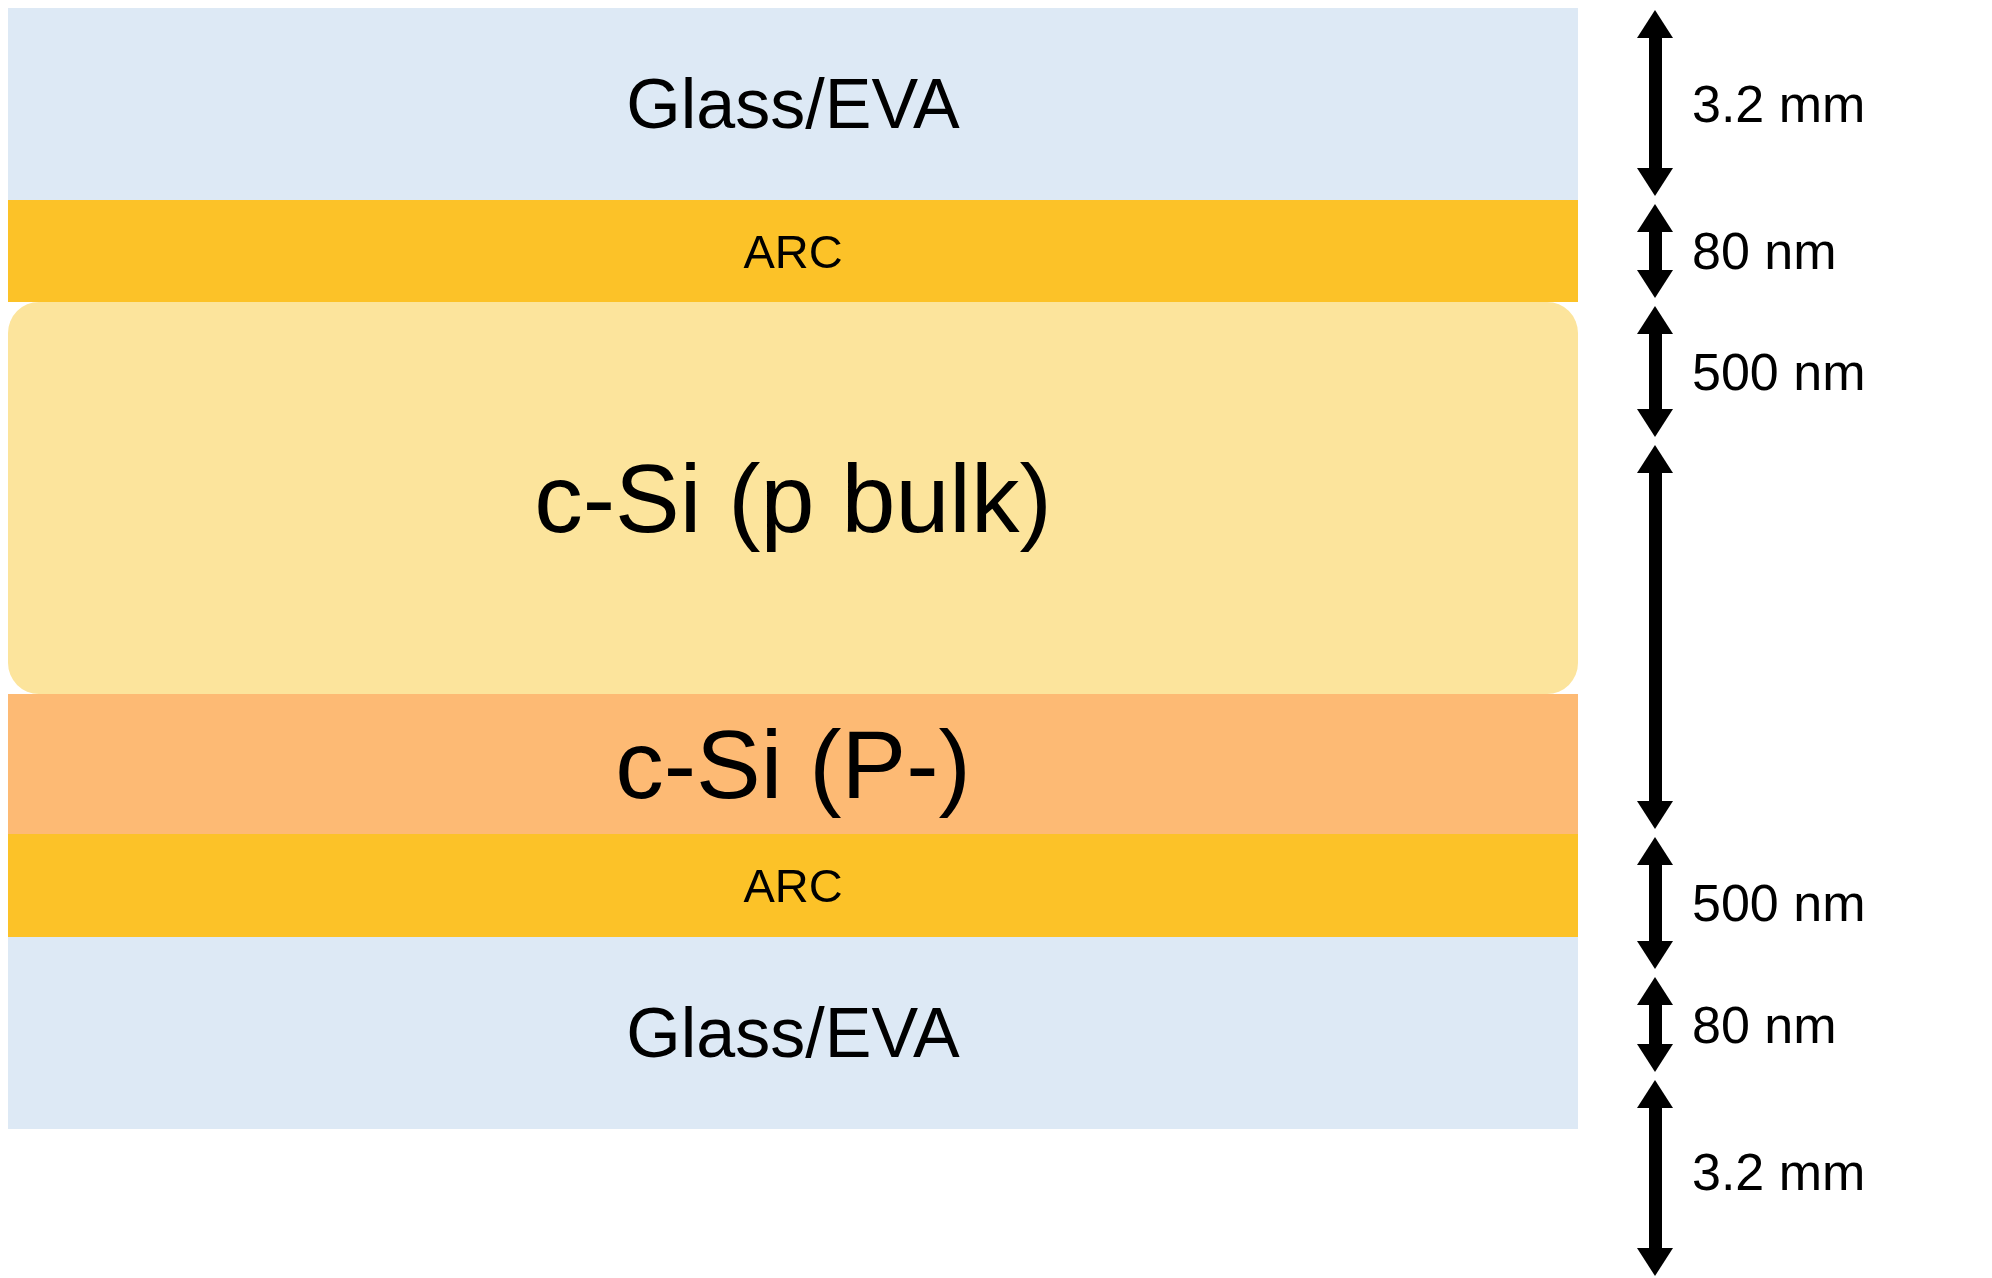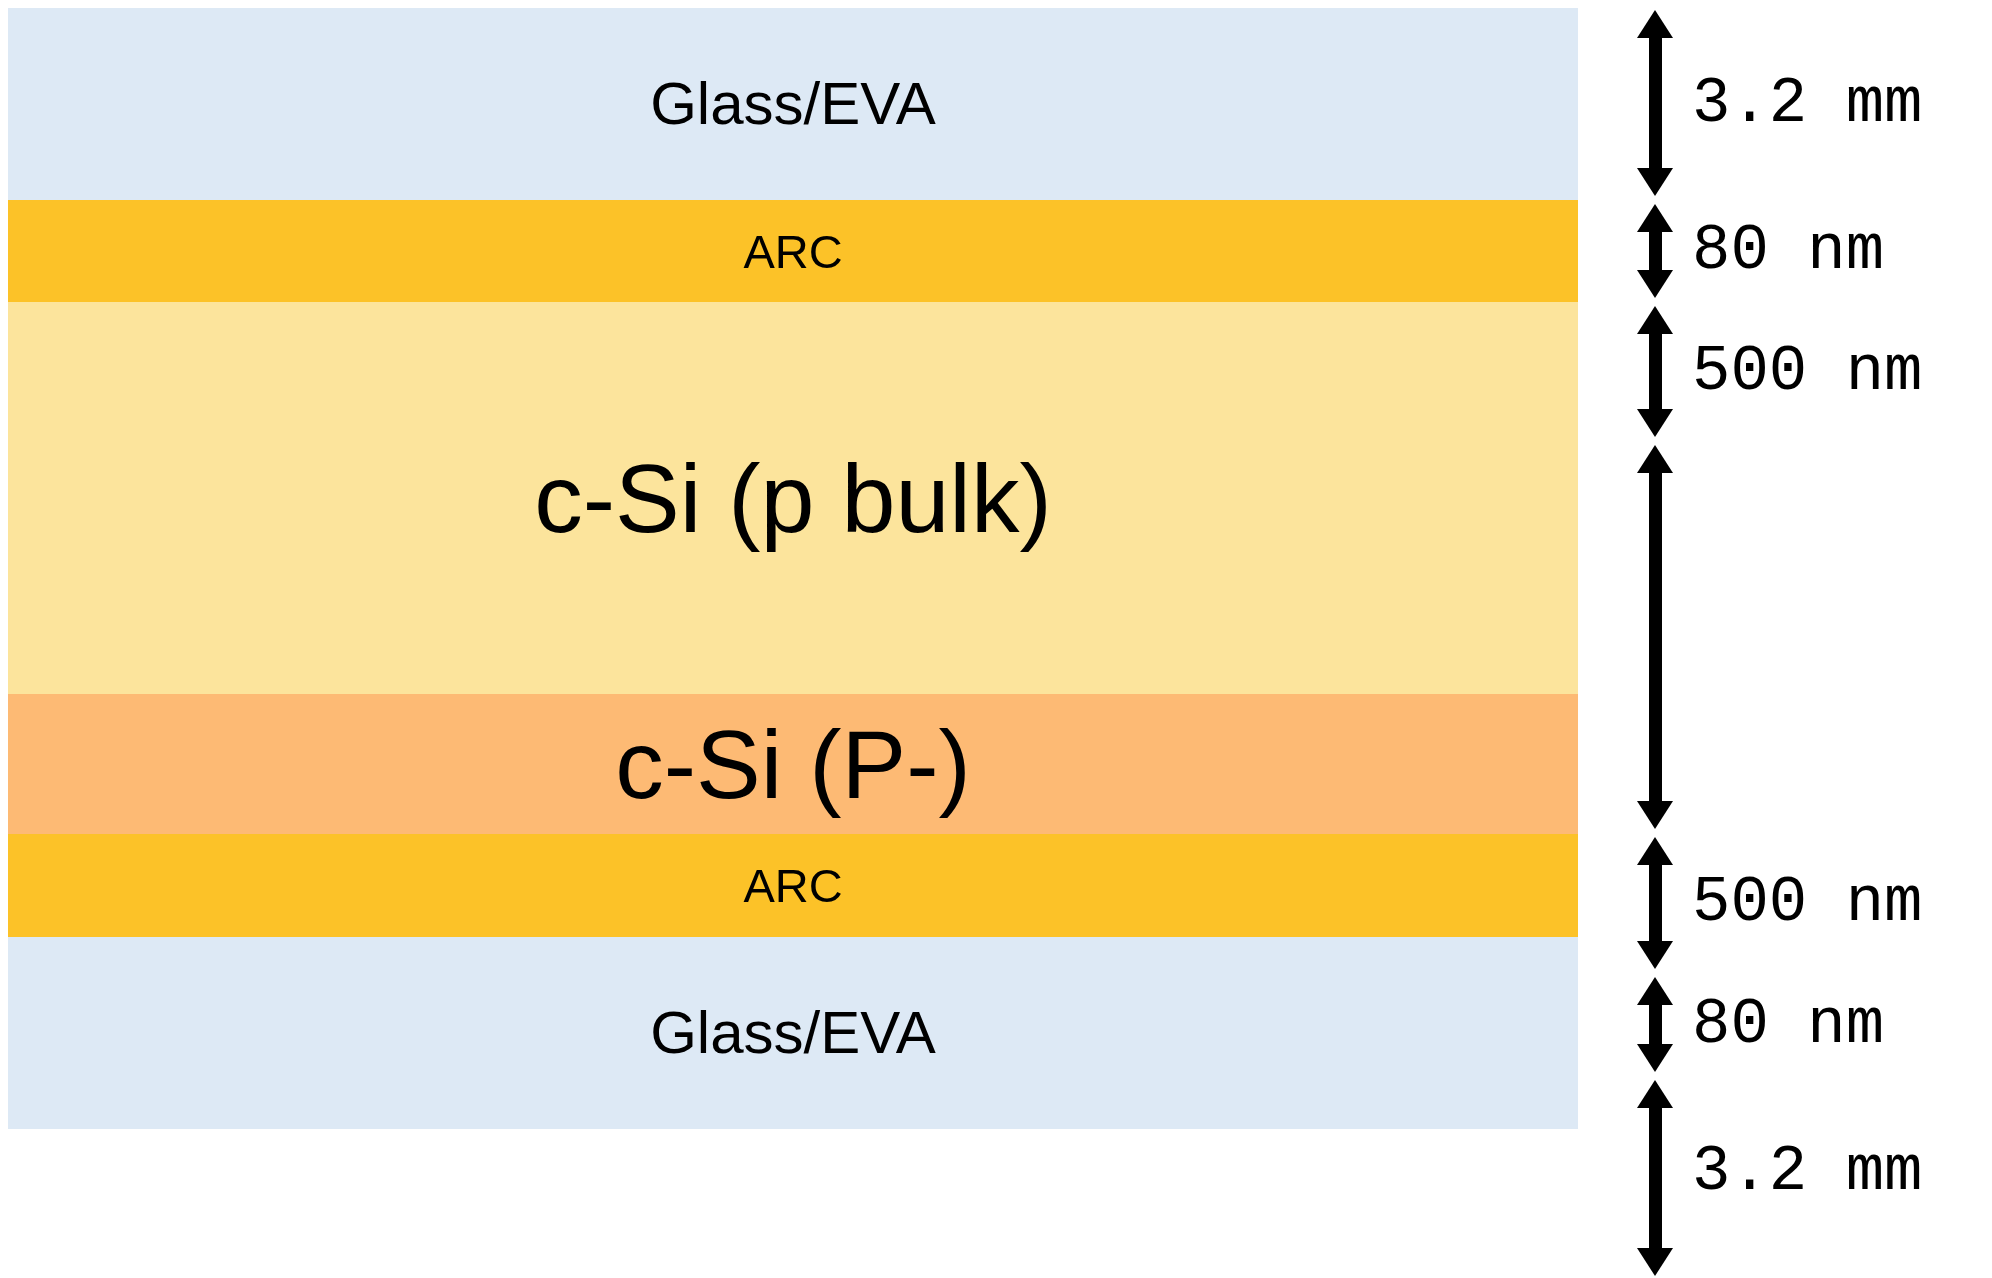--- a/index.html
+++ b/index.html
@@ -22,26 +22,26 @@
   .layer {
     width: 100%;
     display: flex; align-items: center; justify-content: center;
   }
   .layer-label { line-height: 1; white-space: nowrap; }
 
   
   .r0 { height: 192px; }
   .r1 { height: 102px; }
   .r2 { height: 139px; }
-  .r3 { height: 392px; }
+  .r3 { height: 392px; border-radius: 31px; }
   .r4 { height: 140px; }
   .r5 { height: 103px; }
   .r6 { height: 192px; }
 
-  .layer.glass .layer-label { font-size: 60px; }
+  .layer.glass .layer-label { font-size: 70px; }
   .layer.arc   .layer-label { font-size: 47px; }
   .layer.csi   .layer-label { font-size: 97px; }
 
   
   .dims {
     position: absolute; left: 1578px; top: 8px; width: 414px;
     display: flex; flex-direction: column;
   }
   .dim-row { position: relative; width: 100%; }
 
@@ -61,21 +61,21 @@
     border-top: 28px solid #000;
   }
   .arrow .shaft { width: 13px; flex: 1 1 auto; background: #000; }
 
   .dim-row.first .arrow { top: 2px; }
   .dim-row.last  .arrow { bottom: -8px; }
 
   .dim-label {
     position: absolute; left: 114px; top: 50%;
     transform: translateY(-50%);
-    font-size: 64px; line-height: 1; white-space: nowrap; font-family: Liberation Mono, monospace;
+    font-size: 52px; line-height: 1; white-space: nowrap;
   }
 </style>
 </head>
 <body>
 
 <div class="figure">
 
   <div class="stack">
     <div class="layer glass r0" style="background-color: rgb(221, 233, 245);">
       <span class="layer-label">Glass/EVA</span>

